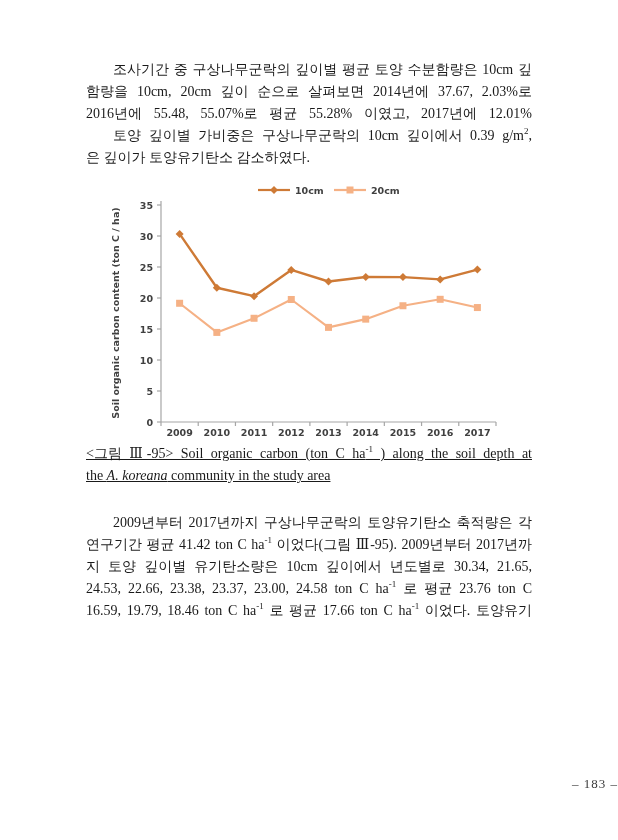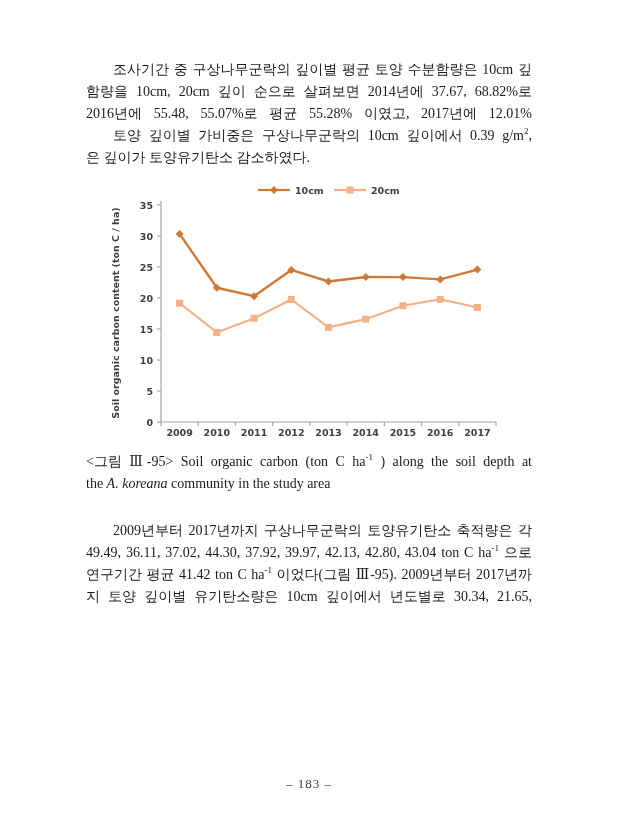--- a/index.html
+++ b/index.html
@@ -8,35 +8,35 @@
     font-family:"Liberation Serif","DejaVu Serif",serif;color:#1a1a1a;
   }
   .content{padding:59px 86px 0 86px;}
   .para{font-size:14px;}
   .line{height:22px;line-height:22px;overflow:hidden;text-align:justify;text-align-last:justify;}
   .line.last{text-align-last:left;}
   .line.indent{padding-left:27px;}
   sup{font-size:9px;line-height:0;vertical-align:super;}
   i{font-style:italic;}
   .chart-wrap{margin:6px 0 0 22px;width:402px;height:265px;}
-  .caption{margin-top:11px;font-size:14px;}
+  .caption{margin-top:3px;font-size:14px;text-decoration:underline;}
   .para3{margin-top:25px;}
   .footer{
-    position:absolute;left:0;top:776px;width:618px;text-align:center;
+    position:absolute;left:0;top:776px;width:618px;text-align:right;
     font-size:13px;color:#3a3a3a;letter-spacing:1px;
   }
 </style>
 </head>
 <body>
 
 <div class="content">
 
   <div class="para">
       <div class="line indent"><span>조사기간 중 구상나무군락의 깊이별 평균 토양 수분함량은 10cm 깊이에</span></div>
-      <div class="line"><span>함량을 10cm, 20cm 깊이 순으로 살펴보면 2014년에 37.67, 68.82%로</span></div>
+      <div class="line"><span>함량을 10cm, 20cm 깊이 순으로 살펴보면 2014년에 37.67, 2.03%로</span></div>
       <div class="line"><span>2016년에 55.48, 55.07%로 평균 55.28% 이였고, 2017년에 12.01%</span></div>
     </div>
 
   <div class="para">
       <div class="line indent"><span>토양 깊이별 가비중은 구상나무군락의 10cm 깊이에서 0.39 g/m</span><sup>2</sup><span>, 20cm</span></div>
       <div class="line last"><span>은 깊이가 토양유기탄소 감소하였다.</span></div>
     </div>
 
   <div class="chart-wrap">
     <svg id="chart-svg" width="402" height="265" viewBox="0 0 402 265">
@@ -107,20 +107,21 @@
       </svg>
   </div>
 
   <div class="para caption">
       <div class="line"><span>&lt;그림 Ⅲ-95&gt; Soil organic carbon (ton C ha</span><sup>-1</sup><span> ) along the soil depth at</span></div>
       <div class="line last"><span>the </span><i>A. koreana</i><span> community in the study area</span></div>
     </div>
 
   <div class="para para3">
       <div class="line indent"><span>2009년부터 2017년까지 구상나무군락의 토양유기탄소 축적량은 각각</span></div>
-      <div class="line"><span>49.49, 36.11, 37.02, 44.30, 37.92, 39.97, 42.13, 42.80, 43.04 ton C ha</span><sup>-1</sup><span> 으로</span></div>
       <div class="line"><span>연구기간 평균 41.42 ton C ha</span><sup>-1</sup><span> 이었다(그림 Ⅲ-95). 2009년부터 2017년까</span></div>
       <div class="line"><span>지 토양 깊이별 유기탄소량은 10cm 깊이에서 년도별로 30.34, 21.65, 20.29,</span></div>
+      <div class="line"><span>24.53, 22.66, 23.38, 23.37, 23.00, 24.58 ton C ha</span><sup>-1</sup><span> 로 평균 23.76 ton C</span></div>
+      <div class="line"><span>16.59, 19.79, 18.46 ton C ha</span><sup>-1</sup><span> 로 평균 17.66 ton C ha</span><sup>-1</sup><span> 이었다. 토양유기</span></div>
     </div>
 
 </div>
 
 <div class="footer">– 183 –</div>
 
 </body></html>

